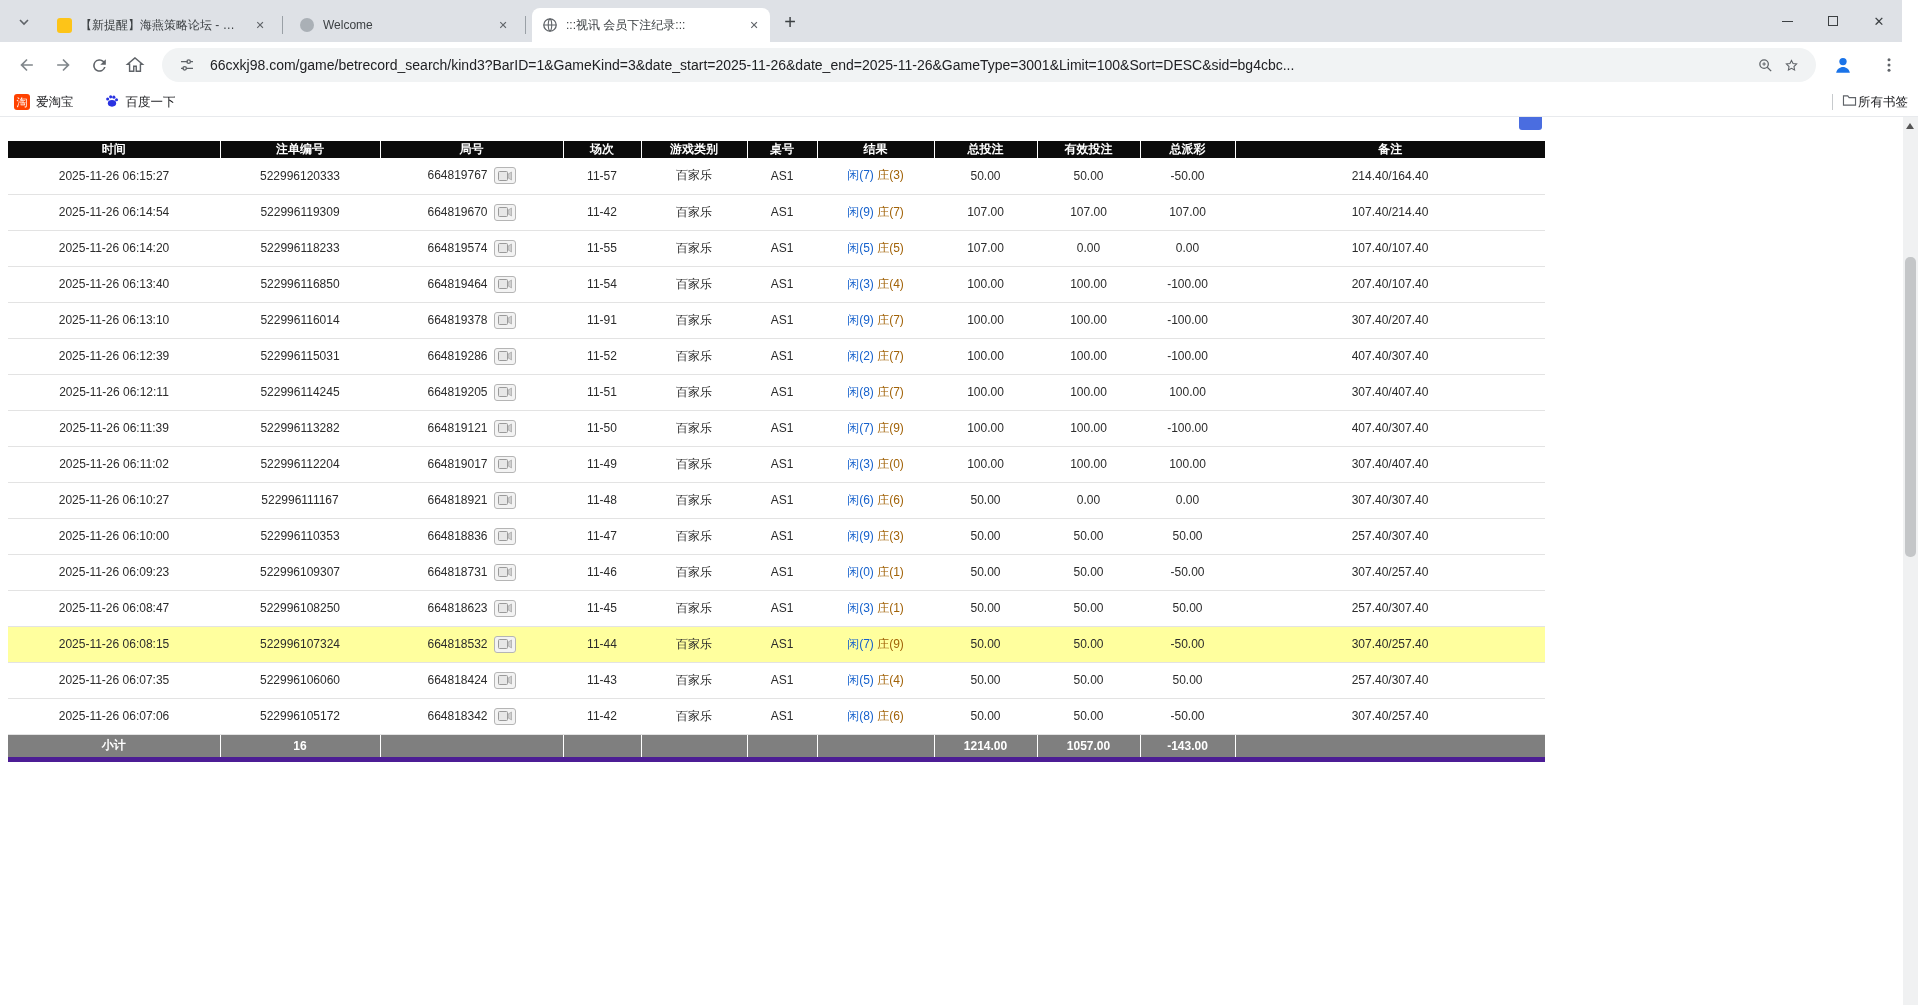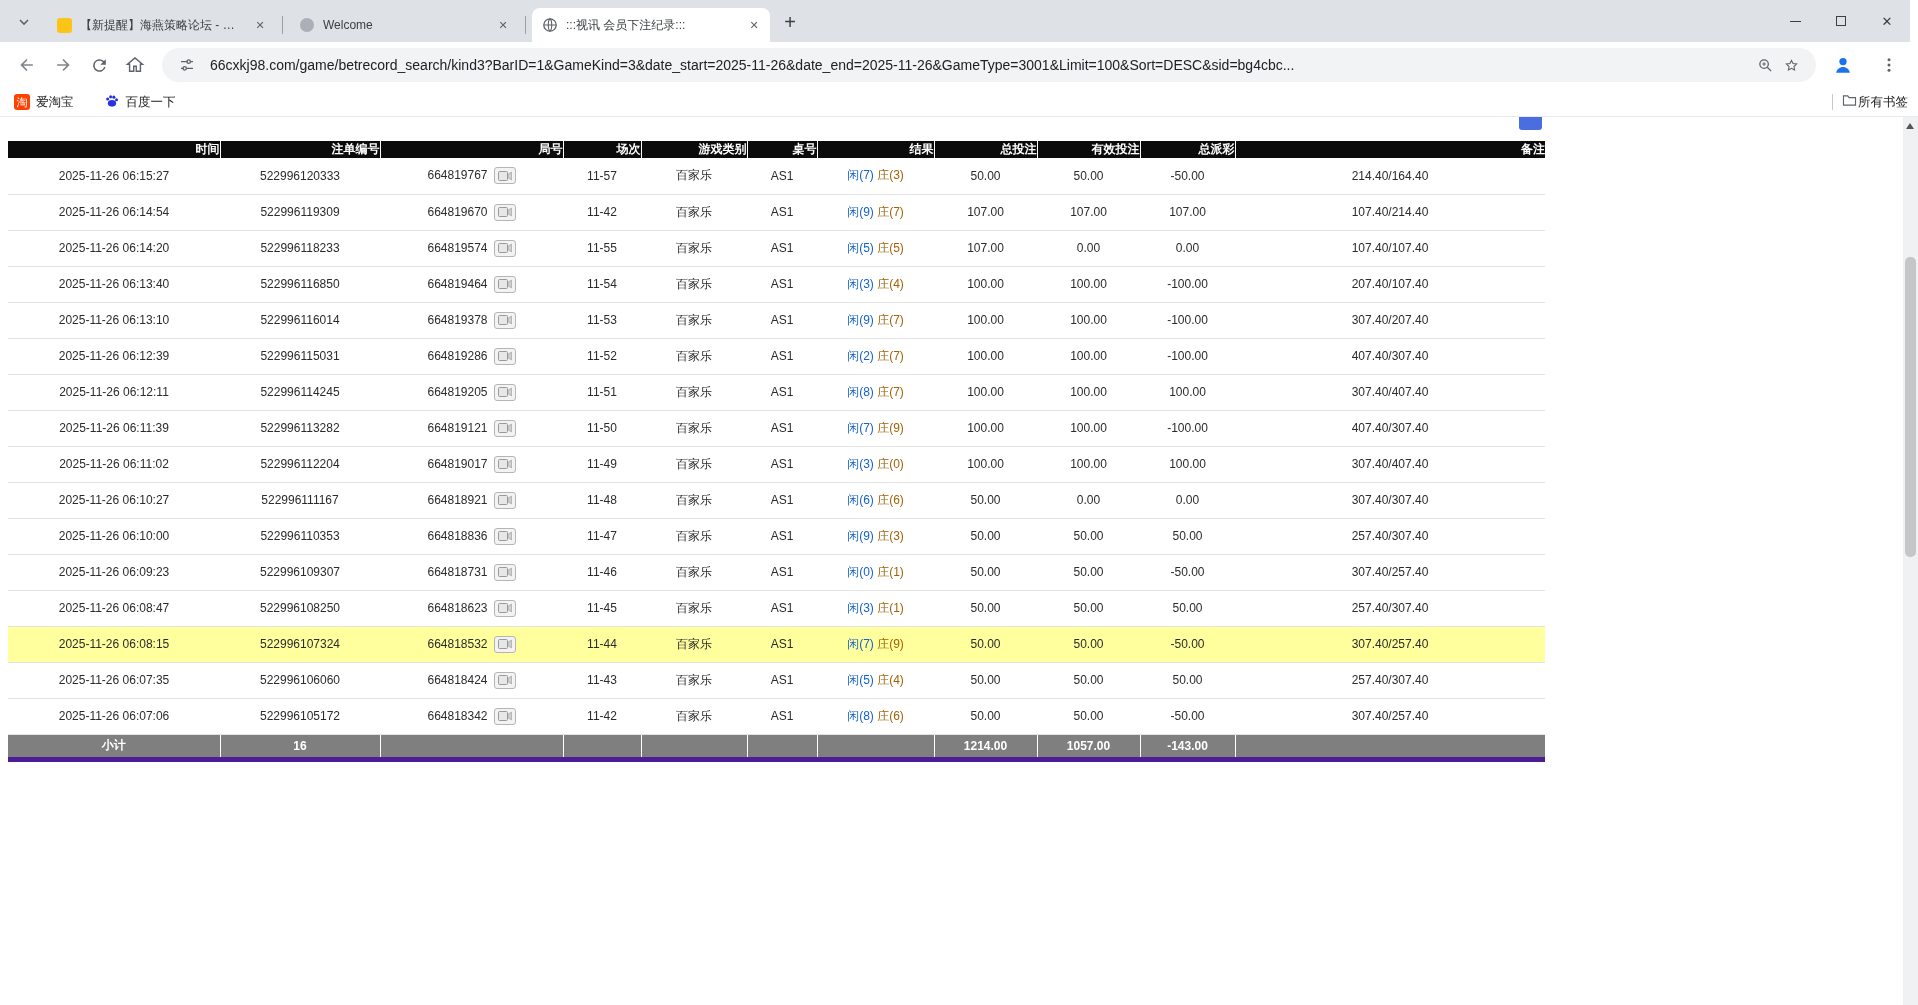--- a/index.html
+++ b/index.html
@@ -3,21 +3,21 @@
 <meta charset="utf-8">
 <style>
   * { box-sizing: border-box; }
   html,body { margin:0; padding:0; }
   body {
     width:1918px; height:1005px; position:relative; overflow:hidden;
     background:#fff; font-family:"Liberation Sans", sans-serif; color:#202124;
   }
 
   
-  .tabstrip { position:absolute; top:0; left:0; right:8px; height:42px; background:#dee1e6; display:flex; align-items:flex-end; }
+  .tabstrip { position:absolute; top:0; left:0; right:16px; height:42px; background:#dee1e6; display:flex; align-items:flex-end; }
   .tab-search { width:28px; height:28px; margin:0 8px 6px 10px; display:flex; align-items:center; justify-content:center; border-radius:50%; color:#5f6368; }
   .tab { width:230px; height:34px; display:flex; align-items:center; gap:8px; padding:0 8px 0 10px; font-size:12px; color:#3c4043; }
   .tab.active { background:#fff; border-radius:8px 8px 0 0; width:238px; }
   .tab-title { flex:1; white-space:nowrap; overflow:hidden; text-overflow:ellipsis; }
   .tab-close { width:16px; height:16px; display:flex; align-items:center; justify-content:center; border-radius:50%; color:#5f6368; font-size:11px; line-height:1; }
   .tab-sep { width:1px; height:18px; background:#9aa0a6; margin:0 6px 8px 6px; align-self:flex-end; }
   .favicon { width:16px; height:16px; flex:0 0 16px; display:flex; align-items:center; justify-content:center; }
   .fav-yellow { width:15px; height:15px; border-radius:3px; background:#fdc418; }
   .fav-gray { width:14px; height:14px; border-radius:50%; background:#aab0b6; }
   .newtab-btn { width:28px; height:28px; margin:0 0 6px 6px; display:flex; align-items:center; justify-content:center; border-radius:50%; color:#3c4043; font-size:20px; }
@@ -40,21 +40,21 @@
   .bm-item { display:flex; align-items:center; gap:6px; margin-right:22px; height:24px; padding:0 4px; border-radius:4px; }
   .taobao-ico { width:16px; height:16px; border-radius:3px; background:#ff4200; color:#fff; font-size:11px; display:flex; align-items:center; justify-content:center; }
   .bm-right { margin-left:auto; display:flex; align-items:center; gap:0; }
   .bm-divider { width:1px; height:16px; background:#c7cacd; margin-right:8px; }
 
   
   .page { position:absolute; top:117px; left:0; right:0; bottom:0; background:#fff; }
   .partial-btn { position:absolute; top:0; left:1519px; width:23px; height:13px; background:#4a6de0; border-radius:0 0 3px 3px; }
 
   table.bet-table { border-collapse:collapse; table-layout:fixed; width:1537px; margin:24px 0 0 8px; font-size:12px; }
-  .bet-table th { background:#0b0b0b; color:#fff; font-weight:bold; height:14px; border-right:1px solid #fff; text-align:right; padding:0; }
+  .bet-table th { background:#0b0b0b; color:#fff; font-weight:bold; height:14px; border-right:1px solid #fff; text-align:center; padding:0; }
   .bet-table th:last-child { border-right:none; }
   .bet-table td { text-align:center; height:36px; border-bottom:1px solid #e3e3e3; color:#2b2b2b; padding:0 2px; overflow:hidden; white-space:nowrap; }
   .bet-table tr.hl td { background:#ffff9e; }
   .blue { color:#1460cc; }
   .red { color:#a16207; }
   .video-btn { display:inline-flex; width:22px; height:17px; border:1px solid #b5b5b5; border-radius:3px; background:#f3f3f3; align-items:center; justify-content:center; margin-left:6px; vertical-align:middle; cursor:pointer; }
   .bet-table tr.sum-row td { background:#7f7f7f; color:#fff; font-weight:bold; height:25px; border-right:1px solid #fff; border-bottom:5px solid #4c1d95; }
   .bet-table tr.sum-row td:last-child { border-right:none; }
   .sum-red { color:#ff2f2f; }
 
@@ -314,21 +314,21 @@
         </tr>
         <tr>
           <td>2025-11-26 06:13:10</td>
           <td>522996116014</td>
           <td>664819378<span class="video-btn">
               <svg width="14" height="10" viewBox="0 0 14 10">
                 <rect x="0.5" y="0.5" width="9" height="9" rx="1" fill="#e7e7e7" stroke="#9a9a9a"></rect>
                 <path d="M10 3.2 L13.5 1 V9 L10 6.8 Z" fill="#cfcfcf" stroke="#9a9a9a" stroke-width="0.6"></path>
               </svg>
             </span></td>
-          <td>11-53</td>
+          <td>11-91</td>
           <td>百家乐</td>
           <td>AS1</td>
           <td><span class="blue">闲(9)</span> <span class="red">庄(7)</span></td>
           <td class="blue">100.00</td>
           <td>100.00</td>
           <td class="red">-100.00</td>
           <td>307.40/207.40</td>
         </tr>
         <tr>
           <td>2025-11-26 06:12:39</td>

